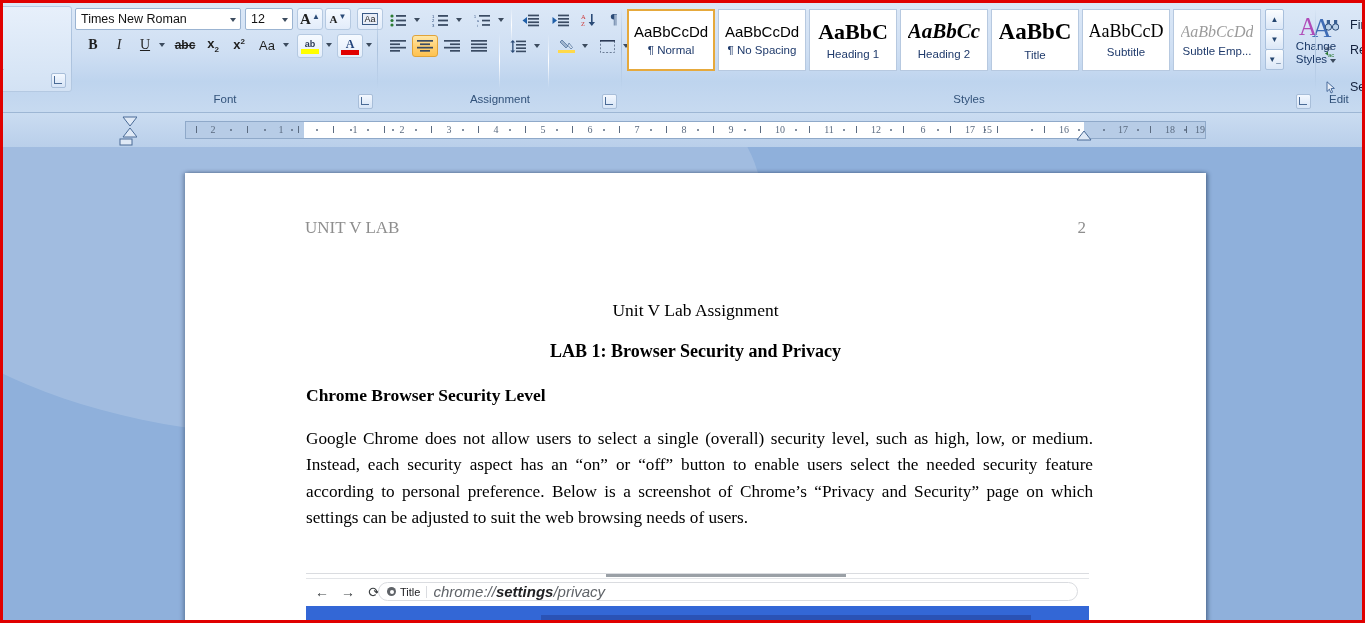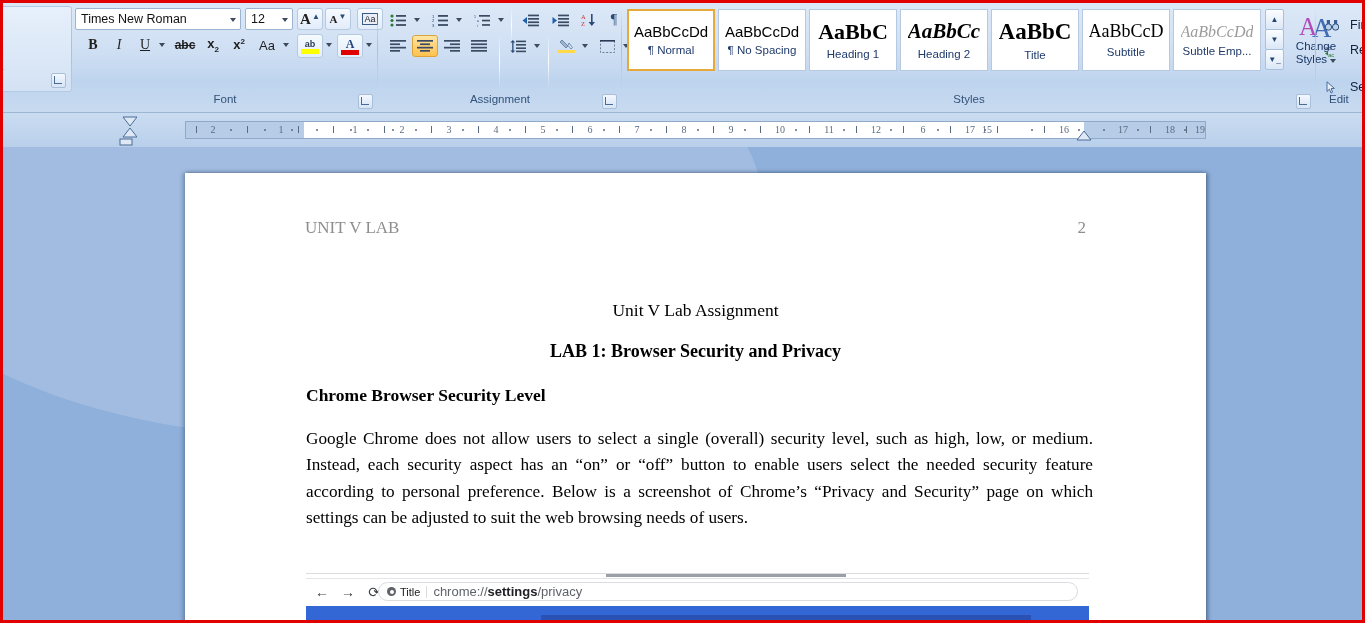--- a/index.html
+++ b/index.html
@@ -113,21 +113,21 @@
   .navbtn{width:20px;height:20px;margin-left:6px;display:flex;align-items:center;
      justify-content:center;color:#3c4043;font-size:14px;cursor:pointer;}
   .ombox{position:absolute;left:72px;top:3px;width:700px;height:19px;background:#fff;
      border:1px solid #dadce0;border-radius:10px;display:flex;align-items:center;
      padding:0 8px;box-sizing:border-box;gap:6px;cursor:text;}
   .chip{display:flex;align-items:center;gap:4px;font-size:11px;color:#202124;}
   .chip-dot{width:9px;height:9px;border-radius:50%;background:#5f6368;position:relative;}
   .chip-dot:after{content:"";position:absolute;left:2.5px;top:2.5px;width:4px;height:4px;
      border-radius:50%;background:#fff;}
   .ombar{width:1px;height:12px;background:#dadce0;}
-  .omurl{font-size:13px;color:#5f6368;}
+  .omurl{font-size:15px;color:#5f6368;font-style:italic;}
   .omurl b{color:#202124;font-weight:bold;}
   .shot-blue{position:absolute;left:0;top:32px;width:100%;height:44px;background:#3367d6;
      display:flex;align-items:center;}
   .hamb{margin-left:16px;width:14px;height:11px;display:flex;flex-direction:column;
      justify-content:space-between;cursor:pointer;}
   .hamb i{display:block;height:1.7px;background:#fff;}
   .set-title{margin-left:14px;color:#fff;font-size:13px;font-weight:bold;}
   .searchbox{position:absolute;left:235px;top:9px;width:490px;height:26px;
      background:#2a52b5;display:flex;align-items:center;padding-left:12px;
      gap:10px;box-sizing:border-box;cursor:text;}

